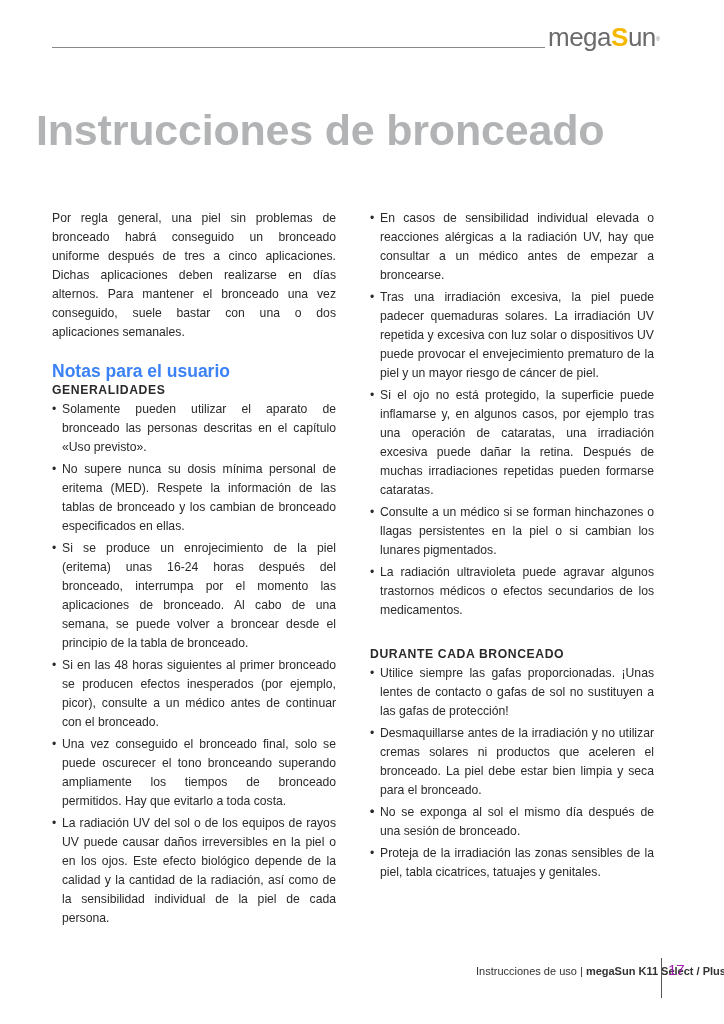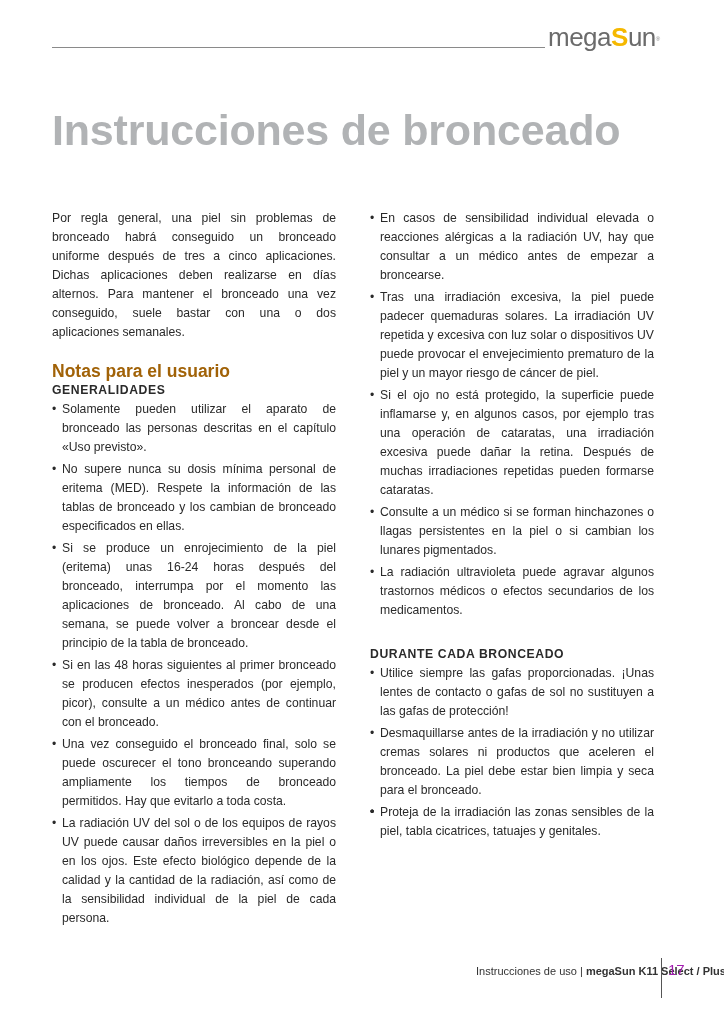--- a/index.html
+++ b/index.html
@@ -4,28 +4,28 @@
   <style>
     * { margin: 0; padding: 0; box-sizing: border-box; }
     html, body { width: 724px; height: 1024px; background: #ffffff; }
     body { position: relative; font-family: "Liberation Sans", sans-serif; color: #2a2a2a; overflow: hidden; }
 
     .header-line { position: absolute; left: 52px; top: 47px; width: 493px; height: 1px; background: #8a8a8a; }
     .logo { position: absolute; left: 548px; top: 22px; font-family: "Liberation Sans", sans-serif; font-size: 26px; letter-spacing: -0.5px; color: #6b6b6b; line-height: 30px; }
     .logo .logo-s { color: #f5b800; font-weight: bold; }
     .logo .reg { font-size: 6px; vertical-align: top; position: relative; top: 2px; color: #888; }
 
-    .page-title { position: absolute; left: 52px; top: 104px; font-size: 43px; font-weight: bold; color: #b1b3b5; letter-spacing: -0.2px; line-height: 52px; }
+    .page-title { position: absolute; left: 36px; top: 104px; font-size: 43px; font-weight: bold; color: #b1b3b5; letter-spacing: -0.2px; line-height: 52px; }
 
     .col { position: absolute; top: 209px; width: 284px; font-size: 12.2px; line-height: 19px; text-align: justify; }
     .col-left { left: 52px; }
     .col-right { left: 370px; }
 
     p.intro { margin-bottom: 18px; }
-    h2.section { font-size: 17.5px; font-weight: bold; color: #a16207; line-height: 22px; margin-top: 12px; }
+    h2.section { font-size: 17.5px; font-weight: bold; color: #3b82f6; line-height: 22px; margin-top: 12px; }
     h3.subhead { font-size: 12.2px; font-weight: bold; letter-spacing: 0.6px; color: #2a2a2a; line-height: 16px; margin-bottom: 2px; }
 
     ul.bullets { list-style: none; }
     ul.bullets li { position: relative; padding-left: 10px; margin-bottom: 3px; }
     ul.bullets li .bullet { position: absolute; left: 0; top: 0; }
     .col-right h3.subhead { margin-top: 26px; }
 
     .footer-text { position: absolute; left: 432px; top: 965px; font-size: 11px; color: #333; line-height: 12px; white-space: nowrap; padding-left: 44px; }
     .footer-text b { font-weight: bold; }
     .footer-sep { position: absolute; left: 661px; top: 958px; width: 1px; height: 40px; background: #555; }
@@ -59,20 +59,20 @@
     <li><span class="bullet">•</span><span>Tras una irradiación excesiva, la piel puede padecer quemaduras solares. La irradiación UV repetida y excesiva con luz solar o dispositivos UV puede provocar el envejecimiento prematuro de la piel y un mayor riesgo de cáncer de piel.</span></li>
     <li><span class="bullet">•</span><span>Si el ojo no está protegido, la superficie puede inflamarse y, en algunos casos, por ejemplo tras una operación de cataratas, una irradiación excesiva puede dañar la retina. Después de muchas irradiaciones repetidas pueden formarse cataratas.</span></li>
     <li><span class="bullet">•</span><span>Consulte a un médico si se forman hinchazones o llagas persistentes en la piel o si cambian los lunares pigmentados.</span></li>
     <li><span class="bullet">•</span><span>La radiación ultravioleta puede agravar algunos trastornos médicos o efectos secundarios de los medicamentos.</span></li>
   </ul>
   <h3 class="subhead">DURANTE CADA BRONCEADO</h3>
   <ul class="bullets">
     <li><span class="bullet">•</span><span>Utilice siempre las gafas proporcionadas. ¡Unas lentes de contacto o gafas de sol no sustituyen a las gafas de protección!</span></li>
     <li><span class="bullet">•</span><span>Desmaquillarse antes de la irradiación y no utilizar cremas solares ni productos que aceleren el bronceado. La piel debe estar bien limpia y seca para el bronceado.</span></li>
     <li><span class="bullet">•</span></li>
-    <li><span class="bullet">•</span></li>
+    <li><span class="bullet">•</span><span>No se exponga al sol el mismo día después de una sesión de bronceado.</span></li>
     <li><span class="bullet">•</span><span>Proteja de la irradiación las zonas sensibles de la piel, tabla cicatrices, tatuajes y genitales.</span></li>
   </ul>
 </div>
 
 <div class="footer-text"><span>Instrucciones de uso | </span><b>megaSun K11 Select / Plus</b></div>
 <div class="footer-sep"></div>
 <div class="page-num">17</div>
 
 </body></html>

